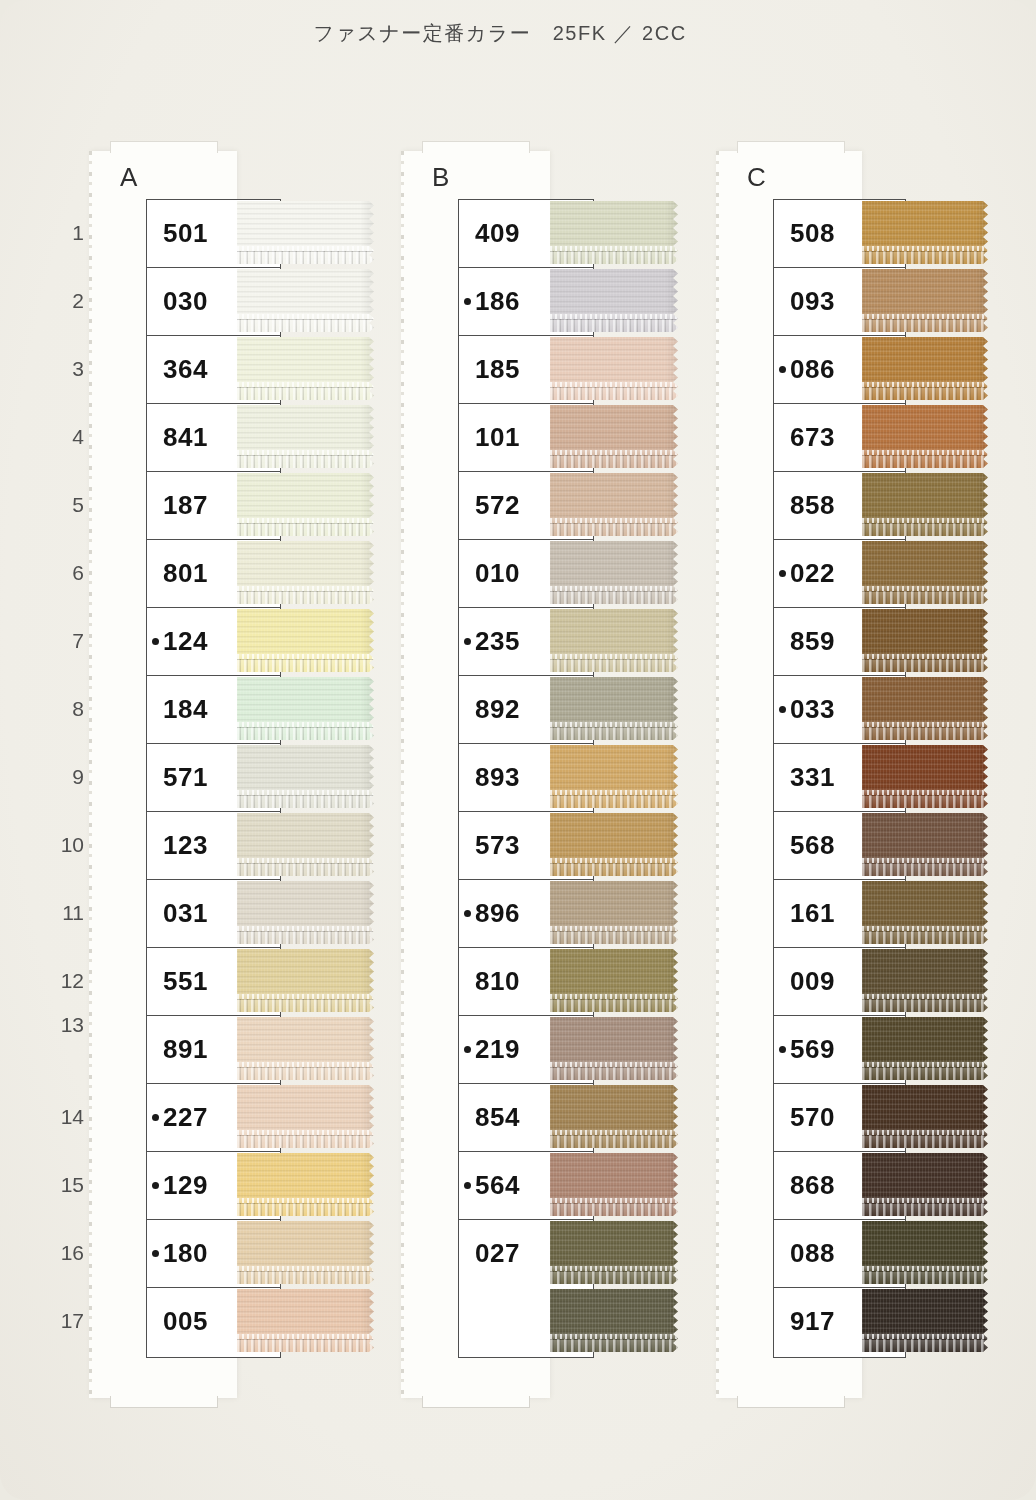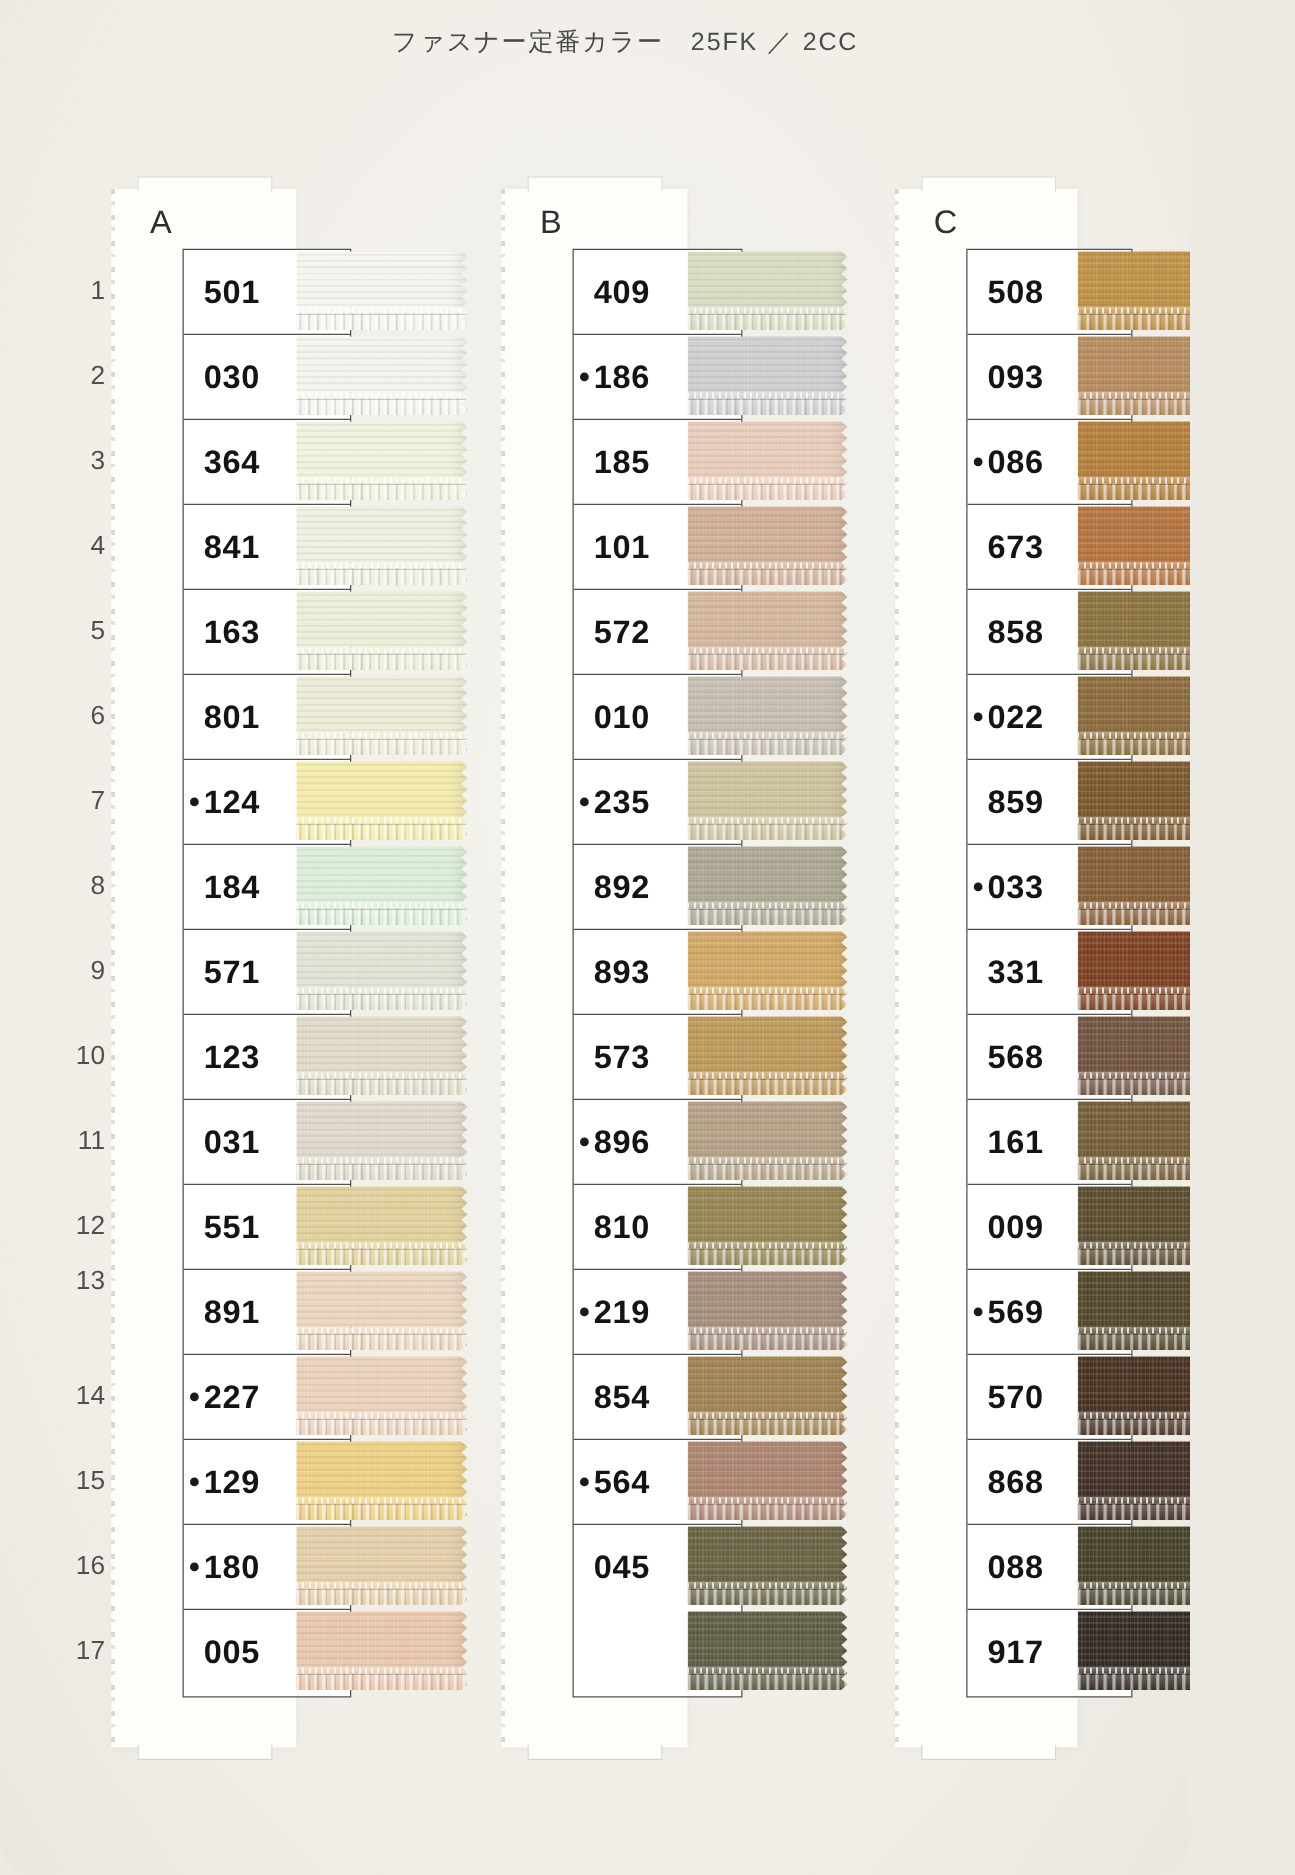--- a/index.html
+++ b/index.html
@@ -2,21 +2,21 @@
 <html><head>
 <meta charset="utf-8">
 <style>
   html,body{margin:0;padding:0;}
   body{
     width:1036px;height:1500px;
     font-family:"Liberation Sans", sans-serif;
     background:#eceae2;
   }
   .page{
-    position:relative;width:952px;height:1500px;overflow:hidden;
+    position:relative;width:1036px;height:1500px;overflow:hidden;
     background:radial-gradient(ellipse at 50% 42%, #f3f2ec 0%, #f0eee7 70%, #eae7df 100%);
     border-radius:26px;
   }
   .title{
     position:absolute;top:20px;left:0;width:1000px;
     text-align:center;font-size:20px;letter-spacing:1.5px;color:#4a4a4a;
   }
   .rail-num{
     position:absolute;width:46px;text-align:right;
     font-size:21px;color:#4f4f4f;
@@ -114,21 +114,21 @@
       <div class="code-row">
         <span class="code">030</span>
       </div>
       <div class="code-row">
         <span class="code">364</span>
       </div>
       <div class="code-row">
         <span class="code">841</span>
       </div>
       <div class="code-row">
-        <span class="code">163</span>
+        <span class="code">187</span>
       </div>
       <div class="code-row">
         <span class="code">801</span>
       </div>
       <div class="code-row">
         <span class="dot"></span>
         <span class="code">124</span>
       </div>
       <div class="code-row">
         <span class="code">184</span>
@@ -299,21 +299,21 @@
         <span class="code">219</span>
       </div>
       <div class="code-row">
         <span class="code">854</span>
       </div>
       <div class="code-row">
         <span class="dot"></span>
         <span class="code">564</span>
       </div>
       <div class="code-row">
-        <span class="code">045</span>
+        <span class="code">027</span>
       </div>
     </div>
     <div class="swatch" style="left: 550px; top: 201px; width: 128px; height: 63px; --c: #d9dbc3; clip-path: polygon(0px 0px, 123px 0px, 128px 4.5px, 123px 9px, 128px 13.5px, 123px 18px, 128px 22.5px, 123px 27px, 128px 31.5px, 123px 36px, 128px 40.5px, 123px 45px, 128px 49.5px, 123px 54px, 128px 58.5px, 123px 63px, 0px 63px);">
       <div class="tape"></div>
       <div class="stitch"></div>
       <div class="teeth"></div>
     </div>
     <div class="swatch" style="left: 550px; top: 269px; width: 128px; height: 63px; --c: #d1ced2; clip-path: polygon(0px 0px, 123px 0px, 128px 4.5px, 123px 9px, 128px 13.5px, 123px 18px, 128px 22.5px, 123px 27px, 128px 31.5px, 123px 36px, 128px 40.5px, 123px 45px, 128px 49.5px, 123px 54px, 128px 58.5px, 123px 63px, 0px 63px);">
       <div class="tape"></div>
       <div class="stitch"></div>

